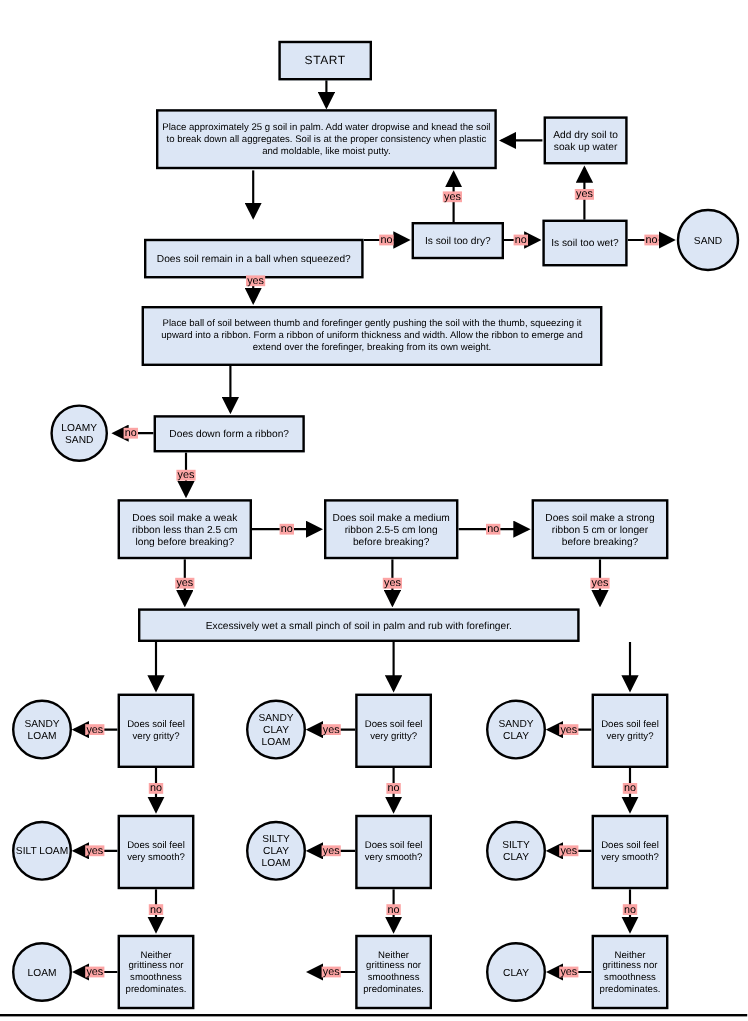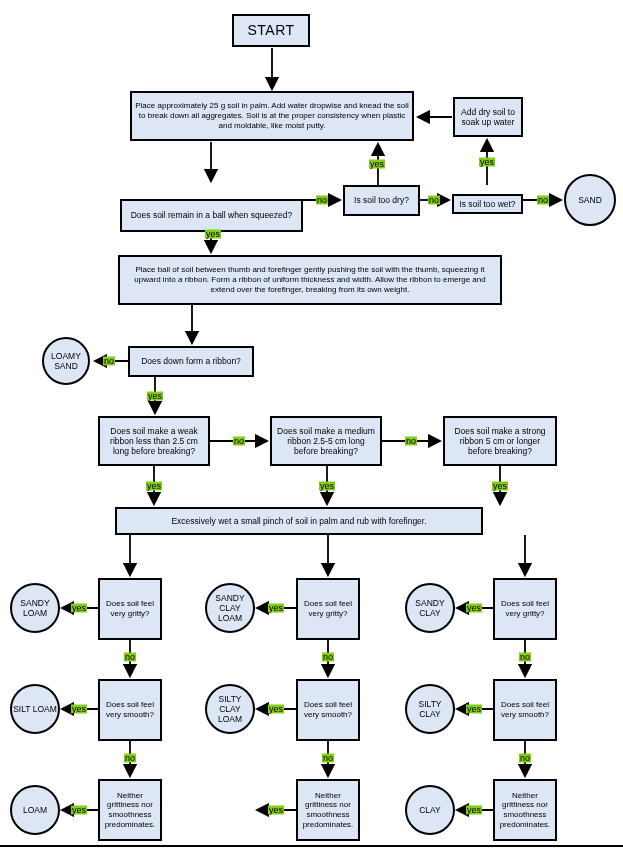--- a/index.html
+++ b/index.html
@@ -10,26 +10,26 @@
   .edges{position:absolute;left:0;top:0;width:623px;height:851px;}
   .node{
     position:absolute;box-sizing:border-box;
     background:var(--node-fill,#dce6f5);
     border:2px solid var(--node-border,#000);
     display:flex;align-items:center;justify-content:center;
     text-align:center;font-size:8.5px;line-height:1.2;
     padding:1px 3px;
   }
   .circle{border-radius:50%;padding:1px;}
-  .fs-start{font-size:14px;letter-spacing:.5px;}
+  .fs-start{font-size:10px;letter-spacing:.5px;margin-top:20px;}
   .fs-para{font-size:8px;line-height:1.25;}
   .fs-sm{font-size:8px;line-height:1.2;}
   .elabel{
     position:absolute;transform:translate(-50%,-50%);
-    background:#84cc16;font-size:9px;line-height:1;padding:0 1px;white-space:nowrap;
+    background:#fca5a5;font-size:9px;line-height:1;padding:0 1px;white-space:nowrap;
   }
   .bottom-rule{position:absolute;left:0;top:845px;width:623px;height:2px;background:#000;}
 </style>
 </head>
 <body>
 
 <div class="canvas">
 
   <svg class="edges" viewBox="0 0 623 851" xmlns="http://www.w3.org/2000/svg">
     <defs>
@@ -84,21 +84,21 @@
     </div>
   <div class="node" style="left:453px;top:97px;width:70px;height:40px">
       <span>Add dry soil to soak up water</span>
     </div>
   <div class="node" style="left:120px;top:199px;width:183px;height:33px">
       <span>Does soil remain in a ball when squeezed?</span>
     </div>
   <div class="node" style="left:343px;top:185px;width:77px;height:31px">
       <span>Is soil too dry?</span>
     </div>
-  <div class="node" style="left:452px;top:194px;width:71px;height:20px">
+  <div class="node" style="left:452px;top:183px;width:71px;height:39px">
       <span>Is soil too wet?</span>
     </div>
   <div class="node fs-para" style="left:118px;top:255px;width:384px;height:50px">
       <span>Place ball of soil between thumb and forefinger gently pushing the soil with the thumb, squeezing it upward into a ribbon. Form a ribbon of uniform thickness and width. Allow the ribbon to emerge and extend over the forefinger, breaking from its own weight.</span>
     </div>
   <div class="node" style="left:128px;top:346px;width:126px;height:31px">
       <span>Does down form a ribbon?</span>
     </div>
   <div class="node" style="left:98px;top:416px;width:112px;height:50px">
       <span>Does soil make a weak ribbon less than 2.5 cm long before breaking?</span>

